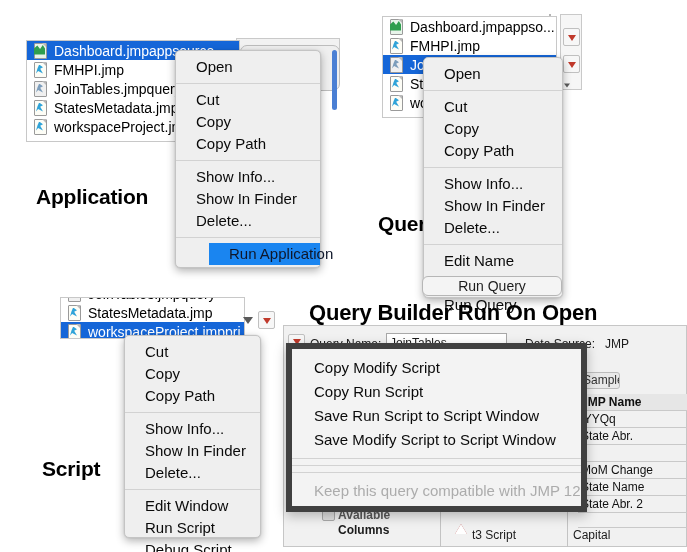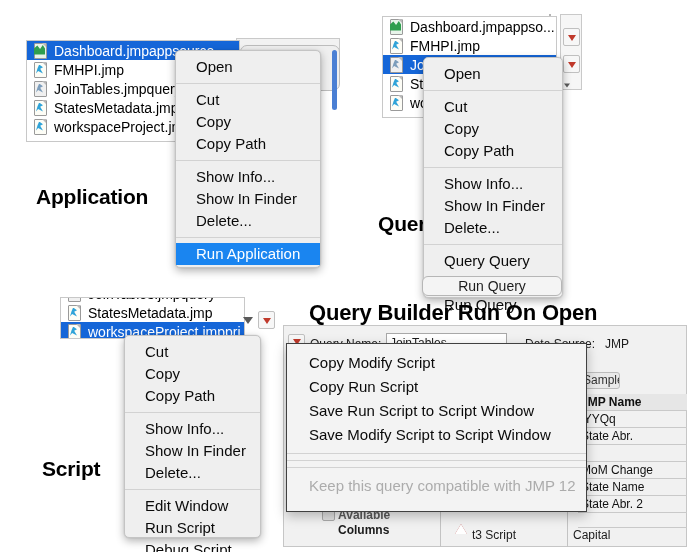--- a/index.html
+++ b/index.html
@@ -92,33 +92,34 @@
     background: #efefef;
     border: 1px solid #c4c4c4;
     border-radius: 5px;
     box-shadow: 0 3px 9px rgba(0,0,0,0.30), 0 0 0 0.5px rgba(0,0,0,0.06);
     padding: 5px 0;
     box-sizing: border-box;
   }
   .ctxmenu.flat {
     border-radius: 0;
     background: #f3f3f3;
-    border: 1px solid #404040;
+    border: 6px solid #404040;
     box-shadow: 0 4px 11px rgba(0,0,0,0.26);
   }
   .mi {
     font-size: 15px;
     color: #0a0a0a;
     padding: 1px 12px 2px 20px;
     line-height: 19px;
     white-space: nowrap;
   }
   .mi.hl {
     background: #1a85f0;
-    color: #ffffff;
+    color: #0f172a;
+    margin-left: 33px;
   }
   .mi.dis { color: #acacac; }
   .sep {
     height: 1px;
     background: #d2d2d2;
     margin: 5px 0 5px 0;
   }
 
   
   .panel-bg {
@@ -323,21 +324,21 @@
   <div class="mi">Open</div>
   <div class="sep"></div>
   <div class="mi">Cut</div>
   <div class="mi">Copy</div>
   <div class="mi">Copy Path</div>
   <div class="sep"></div>
   <div class="mi">Show Info...</div>
   <div class="mi">Show In Finder</div>
   <div class="mi">Delete...</div>
   <div class="sep"></div>
-  <div class="mi">Query Query</div>
+  <div class="mi">Edit Name</div>
   <div class="mi">Edit a Copy</div>
   <div class="mi">Run Query</div>
 </div>
 
 <div class="abs filelist clip" style="left:60px; top:297px; width:185px; height:42px;">
   <div class="filerow" style="margin-top:-14px;">
     <span class="fileicon query">
         <span class="pg"></span>
         <span class="mark"></span>
       </span>

